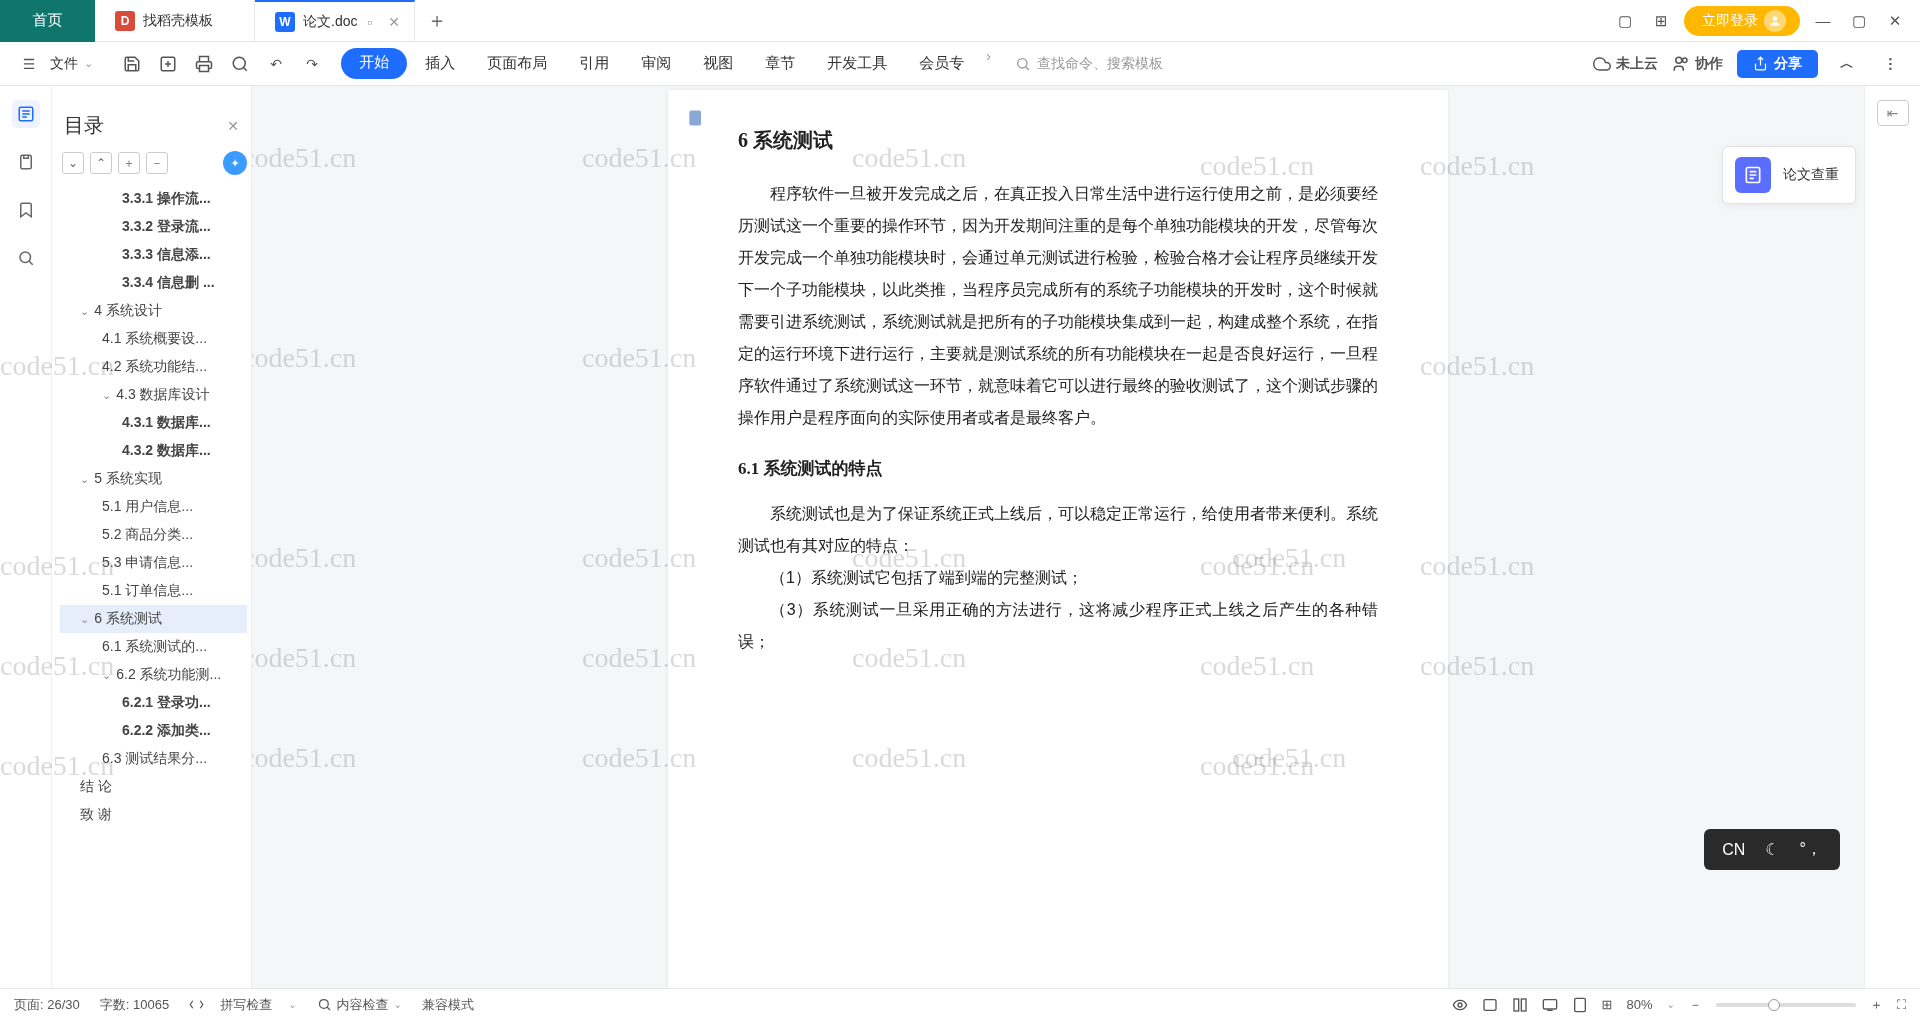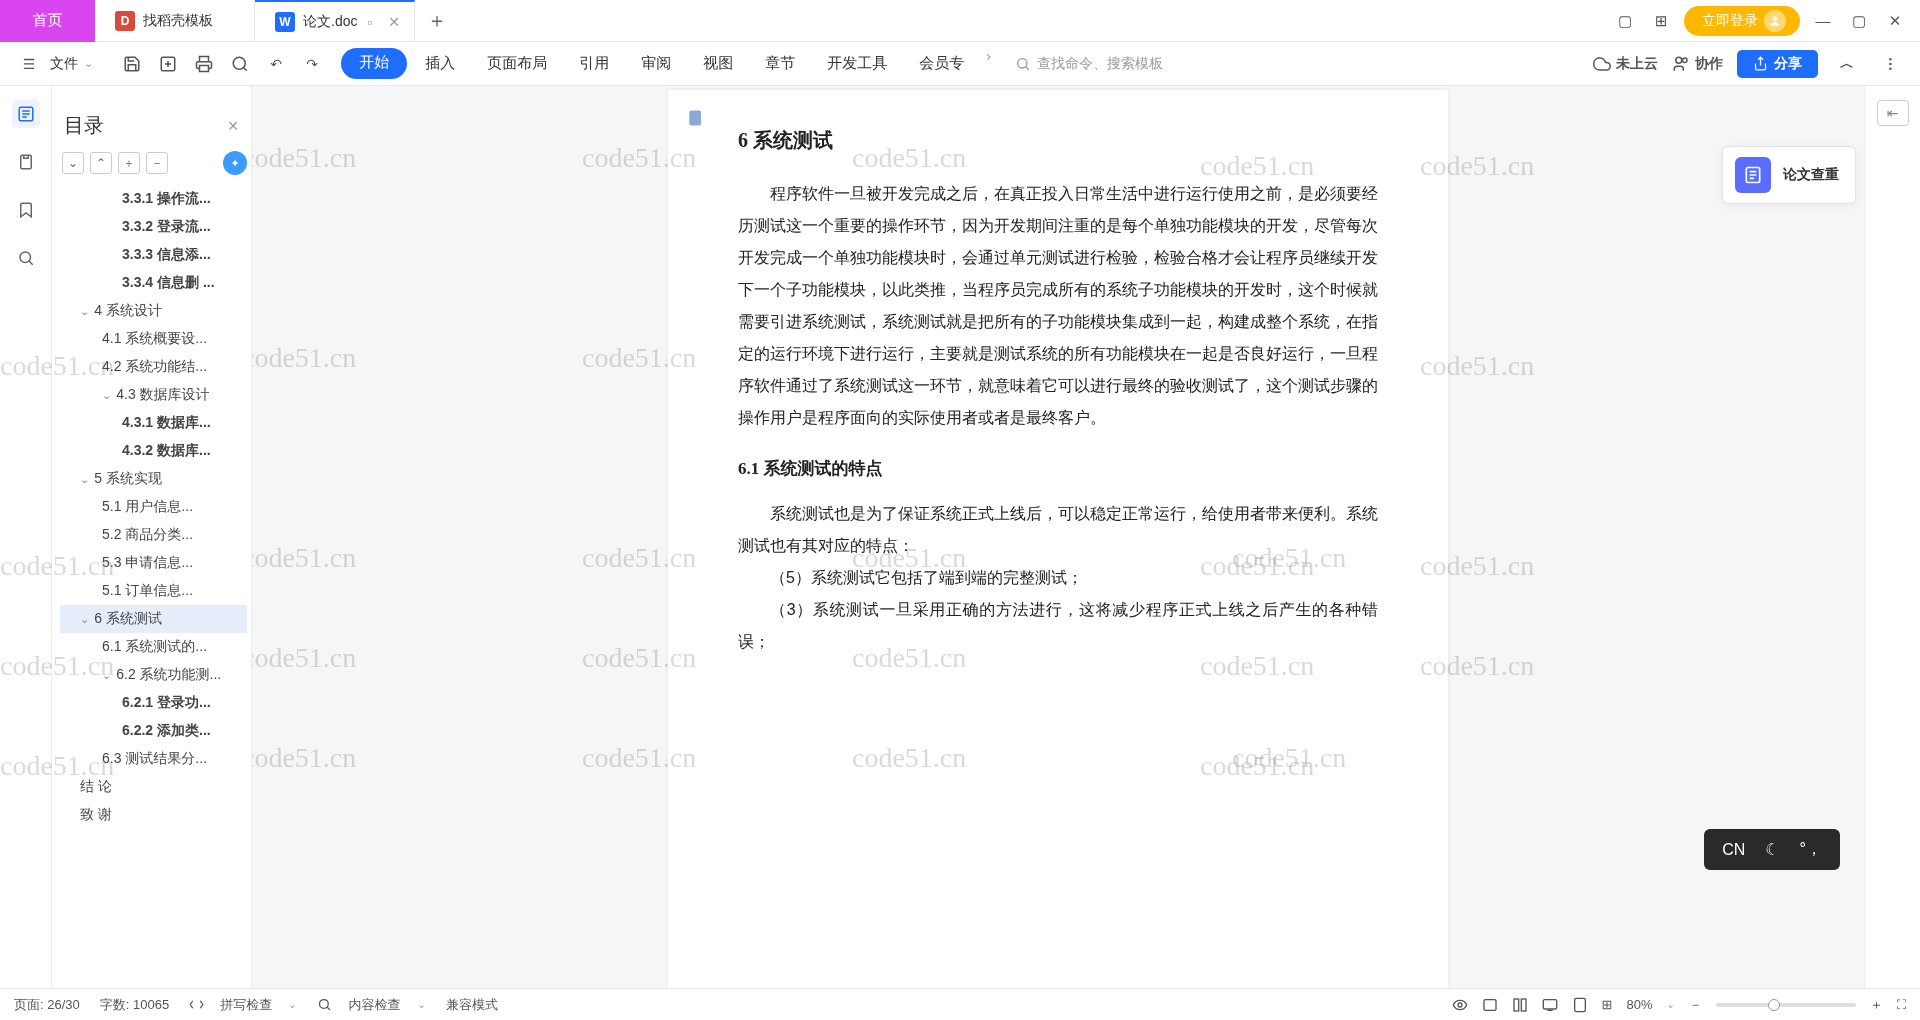--- a/index.html
+++ b/index.html
@@ -1,19 +1,19 @@
 <!DOCTYPE html>
 <html><head>
 <meta charset="utf-8">
 <style>
 * { margin:0; padding:0; box-sizing:border-box; font-family:"Microsoft YaHei","PingFang SC",sans-serif; }
 body { width:1920px; height:1020px; background:#fff; overflow:hidden; font-size:14px; color:#333; position:relative; }
 .titlebar { height:42px; background:#fff; display:flex; align-items:center; border-bottom:1px solid #e6e6e6; }
 .tab { height:42px; display:flex; align-items:center; padding:0 20px; gap:8px; position:relative; }
-.tab.home { background:#d946ef; color:#fff; width:95px; justify-content:center; font-size:15px; }
+.tab.home { background:#0f766e; color:#fff; width:95px; justify-content:center; font-size:15px; }
 .tab.doc { border-right:1px solid #e6e6e6; min-width:160px; }
 .tab.active { border-top:2px solid #1f6dff; }
 .tab-icon { width:20px; height:20px; border-radius:3px; display:flex; align-items:center; justify-content:center; font-size:12px; color:#fff; font-weight:bold; }
 .tico-red { background:#d84a3a; }
 .tico-blue { background:#1f6dff; }
 .tab-close { position:absolute; right:14px; color:#999; }
 .tab-dup { position:absolute; right:42px; color:#999; }
 .tab-add { width:44px; text-align:center; font-size:20px; color:#666; }
 .win-ctrl { margin-left:auto; display:flex; align-items:center; gap:10px; padding-right:12px; }
 .login-btn { background:#ffb700; color:#fff; padding:4px 14px 4px 18px; border-radius:20px; display:flex; align-items:center; gap:6px; font-size:14px; }
@@ -51,21 +51,21 @@
 .doc-area { flex:1; background:#f5f6f8; position:relative; display:flex; justify-content:center; overflow:hidden; }
 .page { width:780px; background:#fff; margin-top:4px; padding:30px 70px 20px 70px; box-shadow:0 0 4px rgba(0,0,0,0.08); font-family:"SimSun","宋体",serif; font-size:16px; line-height:2.0; color:#222; position:relative; }
 .page h2 { font-size:20px; font-weight:bold; margin-bottom:18px; font-family:"SimHei","黑体"; }
 .page h3 { font-size:17px; font-weight:bold; margin:18px 0 12px; font-family:"SimHei","黑体"; }
 .page p { text-indent:2em; text-align:justify; }
 .page-corner { position:absolute; left:18px; top:18px; color:#8aa9d8; }
 .watermark { position:absolute; color:#d93a2a; font-size:30px; font-weight:500; font-family:"Microsoft YaHei"; white-space:nowrap; z-index:5; }
 .wm-grey { position:absolute; color:rgba(120,120,120,0.28); font-size:28px; font-family:"Microsoft YaHei"; z-index:4; }
 .right-rail { width:56px; border-left:1px solid #eee; display:flex; flex-direction:column; align-items:center; padding-top:14px; gap:16px; }
 .rr-top { width:32px; height:26px; border:1px solid #ccc; border-radius:4px; display:flex; align-items:center; justify-content:center; color:#888; }
-.plag-card { position:absolute; right:64px; top:146px; background:#fff; border:1px solid #e2e2e2; border-radius:6px; padding:10px 16px 10px 12px; display:flex; align-items:center; gap:12px; box-shadow:0 2px 8px rgba(0,0,0,0.06);font-weight:bold; }
+.plag-card { position:absolute; right:64px; top:146px; background:#fff; border:1px solid #e2e2e2; border-radius:6px; padding:10px 16px 10px 12px; display:flex; align-items:center; gap:12px; box-shadow:0 2px 8px rgba(0,0,0,0.06); }
 .plag-ic { width:36px; height:36px; background:#5a6dff; border-radius:6px; display:flex; align-items:center; justify-content:center; color:#fff; }
 .statusbar { height:32px; border-top:1px solid #e6e6e6; display:flex; align-items:center; padding:0 14px; gap:20px; font-size:13px; color:#555; }
 .sb-right { margin-left:auto; display:flex; align-items:center; gap:14px; }
 .zoom-track { width:140px; height:4px; background:#ddd; border-radius:2px; position:relative; }
 .zoom-thumb { position:absolute; left:52px; top:-4px; width:12px; height:12px; background:#fff; border:1px solid #999; border-radius:50%; }
 .ime-float { position:absolute; right:80px; bottom:150px; background:#2a2a2a; color:#fff; padding:10px 18px; border-radius:6px; display:flex; align-items:center; gap:20px; font-size:16px; }
 svg { display:block; }
 </style>
 </head>
 <body>
@@ -317,21 +317,21 @@
     <div class="page">
       <span class="page-corner">
           <svg width="20" height="20" viewBox="0 0 24 24" fill="#8aa9d8">
             <rect x="4" y="3" width="14" height="18" rx="2"></rect>
           </svg>
         </span>
       <h2>6  系统测试</h2>
       <p>程序软件一旦被开发完成之后，在真正投入日常生活中进行运行使用之前，是必须要经历测试这一个重要的操作环节，因为开发期间注重的是每个单独功能模块的开发，尽管每次开发完成一个单独功能模块时，会通过单元测试进行检验，检验合格才会让程序员继续开发下一个子功能模块，以此类推，当程序员完成所有的系统子功能模块的开发时，这个时候就需要引进系统测试，系统测试就是把所有的子功能模块集成到一起，构建成整个系统，在指定的运行环境下进行运行，主要就是测试系统的所有功能模块在一起是否良好运行，一旦程序软件通过了系统测试这一环节，就意味着它可以进行最终的验收测试了，这个测试步骤的操作用户是程序面向的实际使用者或者是最终客户。</p>
       <h3>6.1  系统测试的特点</h3>
       <p>系统测试也是为了保证系统正式上线后，可以稳定正常运行，给使用者带来便利。系统测试也有其对应的特点：</p>
-      <p style="text-indent:2em">（5）系统测试它包括了端到端的完整测试；</p>
+      <p style="text-indent:2em">（1）系统测试它包括了端到端的完整测试；</p>
       <p style="text-indent:2em">（3）系统测试一旦采用正确的方法进行，这将减少程序正式上线之后产生的各种错误；</p>
     </div>
   </div>
 
   <div class="right-rail">
     <span class="rr-top">⇤</span>
   </div>
 </div>
 
 <div class="plag-card">
@@ -353,21 +353,21 @@
 <div class="statusbar">
   <span>页面: 26/30</span>
   <span>字数: 10065</span>
   <span style="display:flex;align-items:center;gap:16px">
       <svg width="15" height="15" viewBox="0 0 24 24" fill="none" stroke="#555" stroke-width="2">
         <path d="M6 18L2 12l4-6M18 6l4 6-4 6"></path>
       </svg>
       <span>拼写检查</span>
       <span style="font-size:10px;color:#999">⌄</span>
     </span>
-  <span style="display:flex;align-items:center;gap:17px">
+  <span style="display:flex;align-items:center;gap:5px">
       <svg width="15" height="15" viewBox="0 0 24 24" fill="none" stroke="#555" stroke-width="2">
         <circle cx="11" cy="11" r="7"></circle>
         <path d="m21 21-5-5"></path>
       </svg>
       <span>内容检查</span>
       <span style="font-size:10px;color:#999">⌄</span>
     </span>
   <span>兼容模式</span>
   <div class="sb-right">
     <span>

